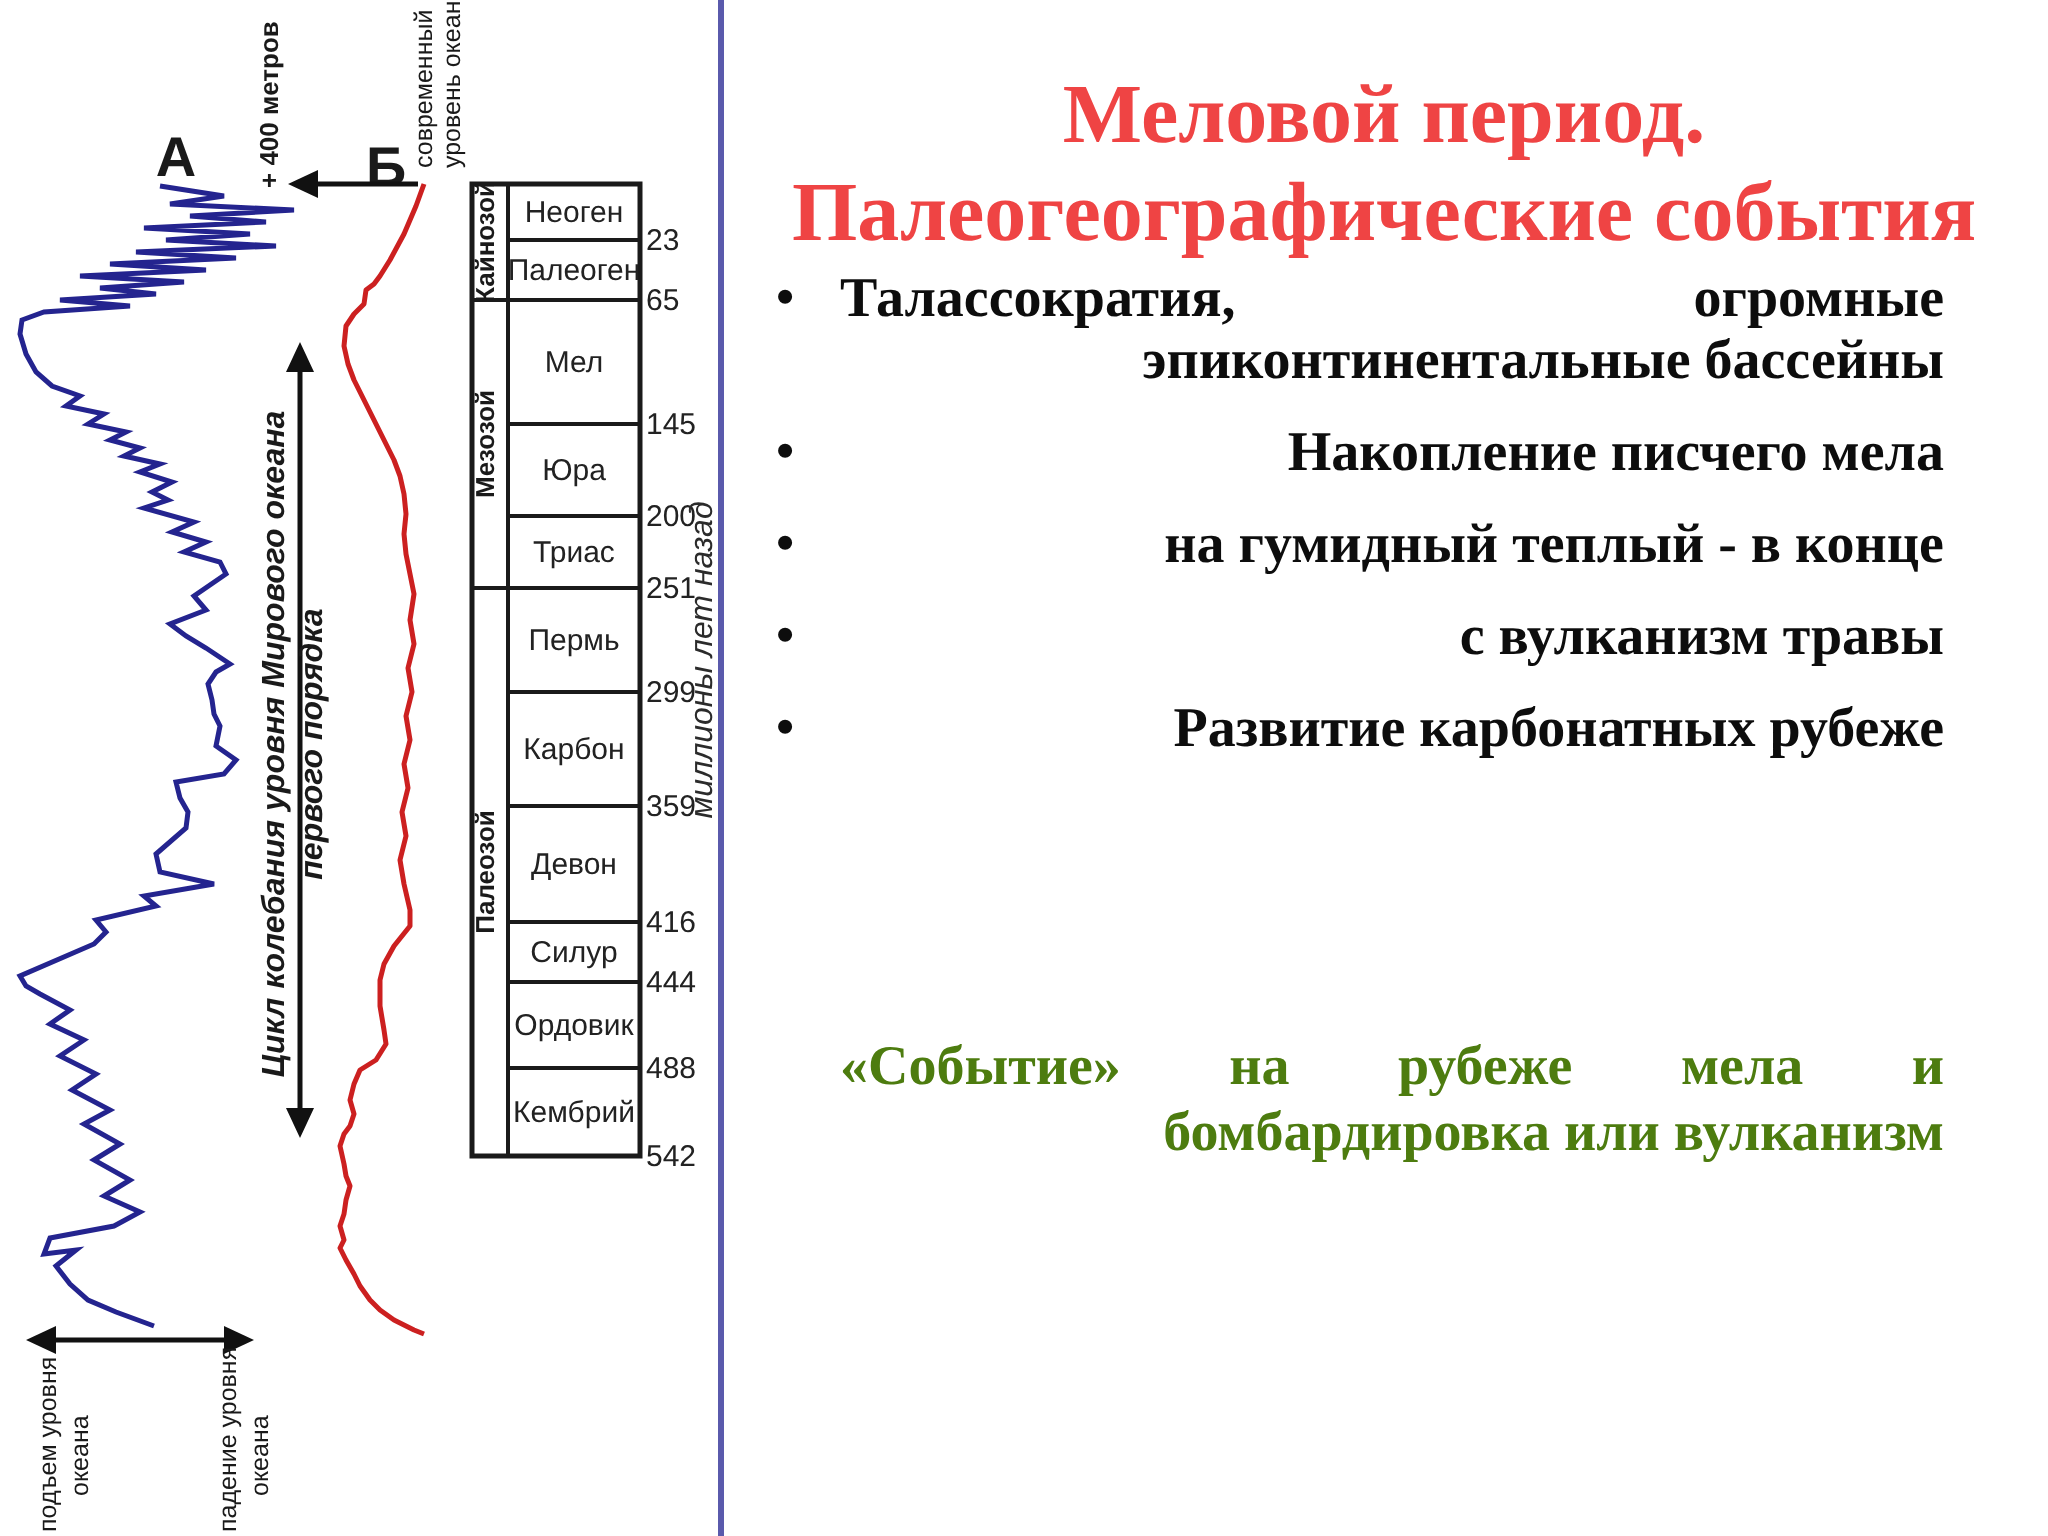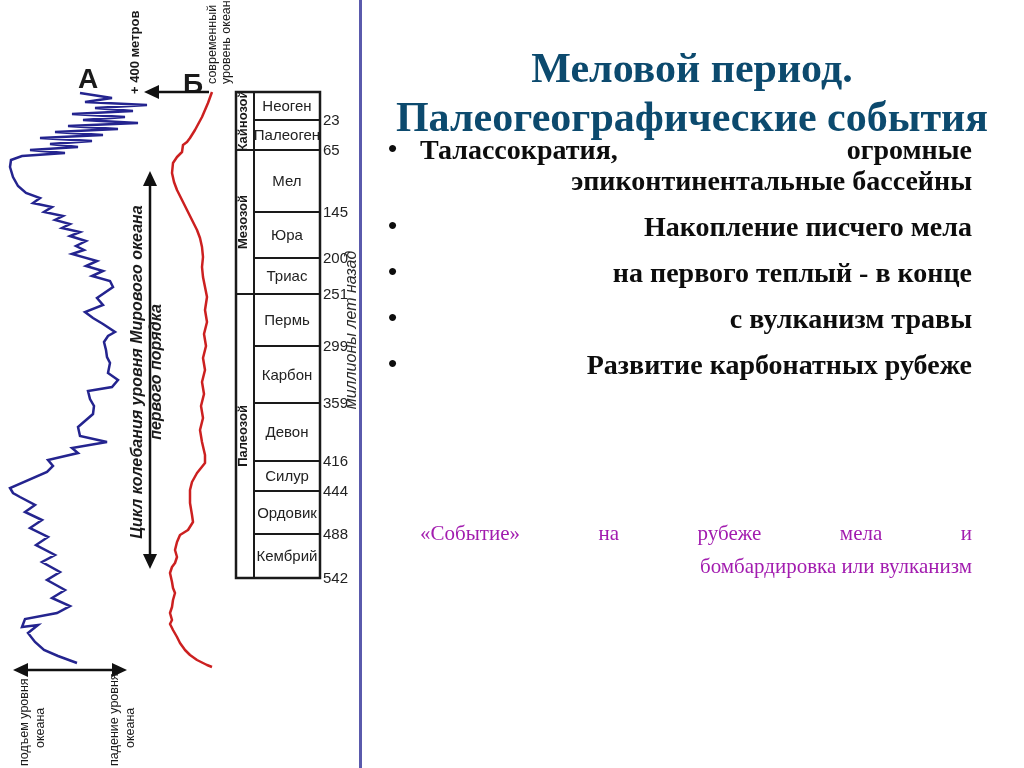--- a/index.html
+++ b/index.html
@@ -4,38 +4,38 @@
 <style>
   html,body{margin:0;padding:0;}
   body{
     width:1024px;height:768px;position:relative;overflow:hidden;
     background:#ffffff;font-family:"Liberation Serif", serif;
   }
   .slide{position:absolute;inset:0;background:#fff;}
   .vdivider{position:absolute;top:0;height:768px;width:3px;}
   
   .title{
-    position:absolute;left:362px;top:16px;width:660px;
+    position:absolute;left:362px;top:6px;width:660px;
     text-align:center;font-weight:bold;font-size:42px;line-height:49px;
-    color:#0c4a6e;
+    color:#ef4444;
   }
   .bullets{
     position:absolute;left:386px;top:134px;width:586px;
     list-style:none;margin:0;padding:0;
   }
   .bullets li{
     position:relative;padding-left:34px;margin:0 0 15px 0;
     font-weight:bold;font-size:28px;line-height:31px;color:#0d0d0d;
   }
   .dot{position:absolute;left:2px;top:-1px;font-size:26px;}
   .jline{text-align:justify;text-align-last:justify;}
   .nline{text-align:right;}
   .footer-par{
     position:absolute;left:420px;top:517px;width:552px;
-    font-weight:normal;font-size:21px;line-height:33px;color:#a21caf;
+    font-weight:bold;font-size:28px;line-height:33px;color:#4d7c0f;
   }
   
   svg text{fill:#1a1a1a;}
   .big-label{font-family:"Liberation Sans",sans-serif;font-size:28px;font-weight:bold;}
   .small-label{font-family:"Liberation Sans",sans-serif;font-size:12.5px;}
   .semi{font-weight:600;font-size:13px;}
   .cycle{font-family:"Liberation Sans",sans-serif;font-size:16px;font-style:italic;font-weight:600;}
   .timeaxis{font-family:"Liberation Sans",sans-serif;font-size:16px;font-style:italic;fill:#2b2b2b;}
   .era-label{font-family:"Liberation Sans",sans-serif;font-size:13px;font-weight:bold;}
   .period-label{font-family:"Liberation Sans",sans-serif;font-size:15px;fill:#222;}
@@ -139,21 +139,21 @@
         <span class="dot">•</span>
         <div class="jline">Талассократия, огромные</div>
         <div class="nline">эпиконтинентальные бассейны</div>
       </li>
       <li>
         <span class="dot">•</span>
         <div class="nline">Накопление писчего мела</div>
       </li>
       <li>
         <span class="dot">•</span>
-        <div class="nline">на первого теплый - в конце</div>
+        <div class="nline">на гумидный теплый - в конце</div>
       </li>
       <li>
         <span class="dot">•</span>
         <div class="nline">с вулканизм травы</div>
       </li>
       <li>
         <span class="dot">•</span>
         <div class="nline">Развитие карбонатных рубеже</div>
       </li>
     </ul>

